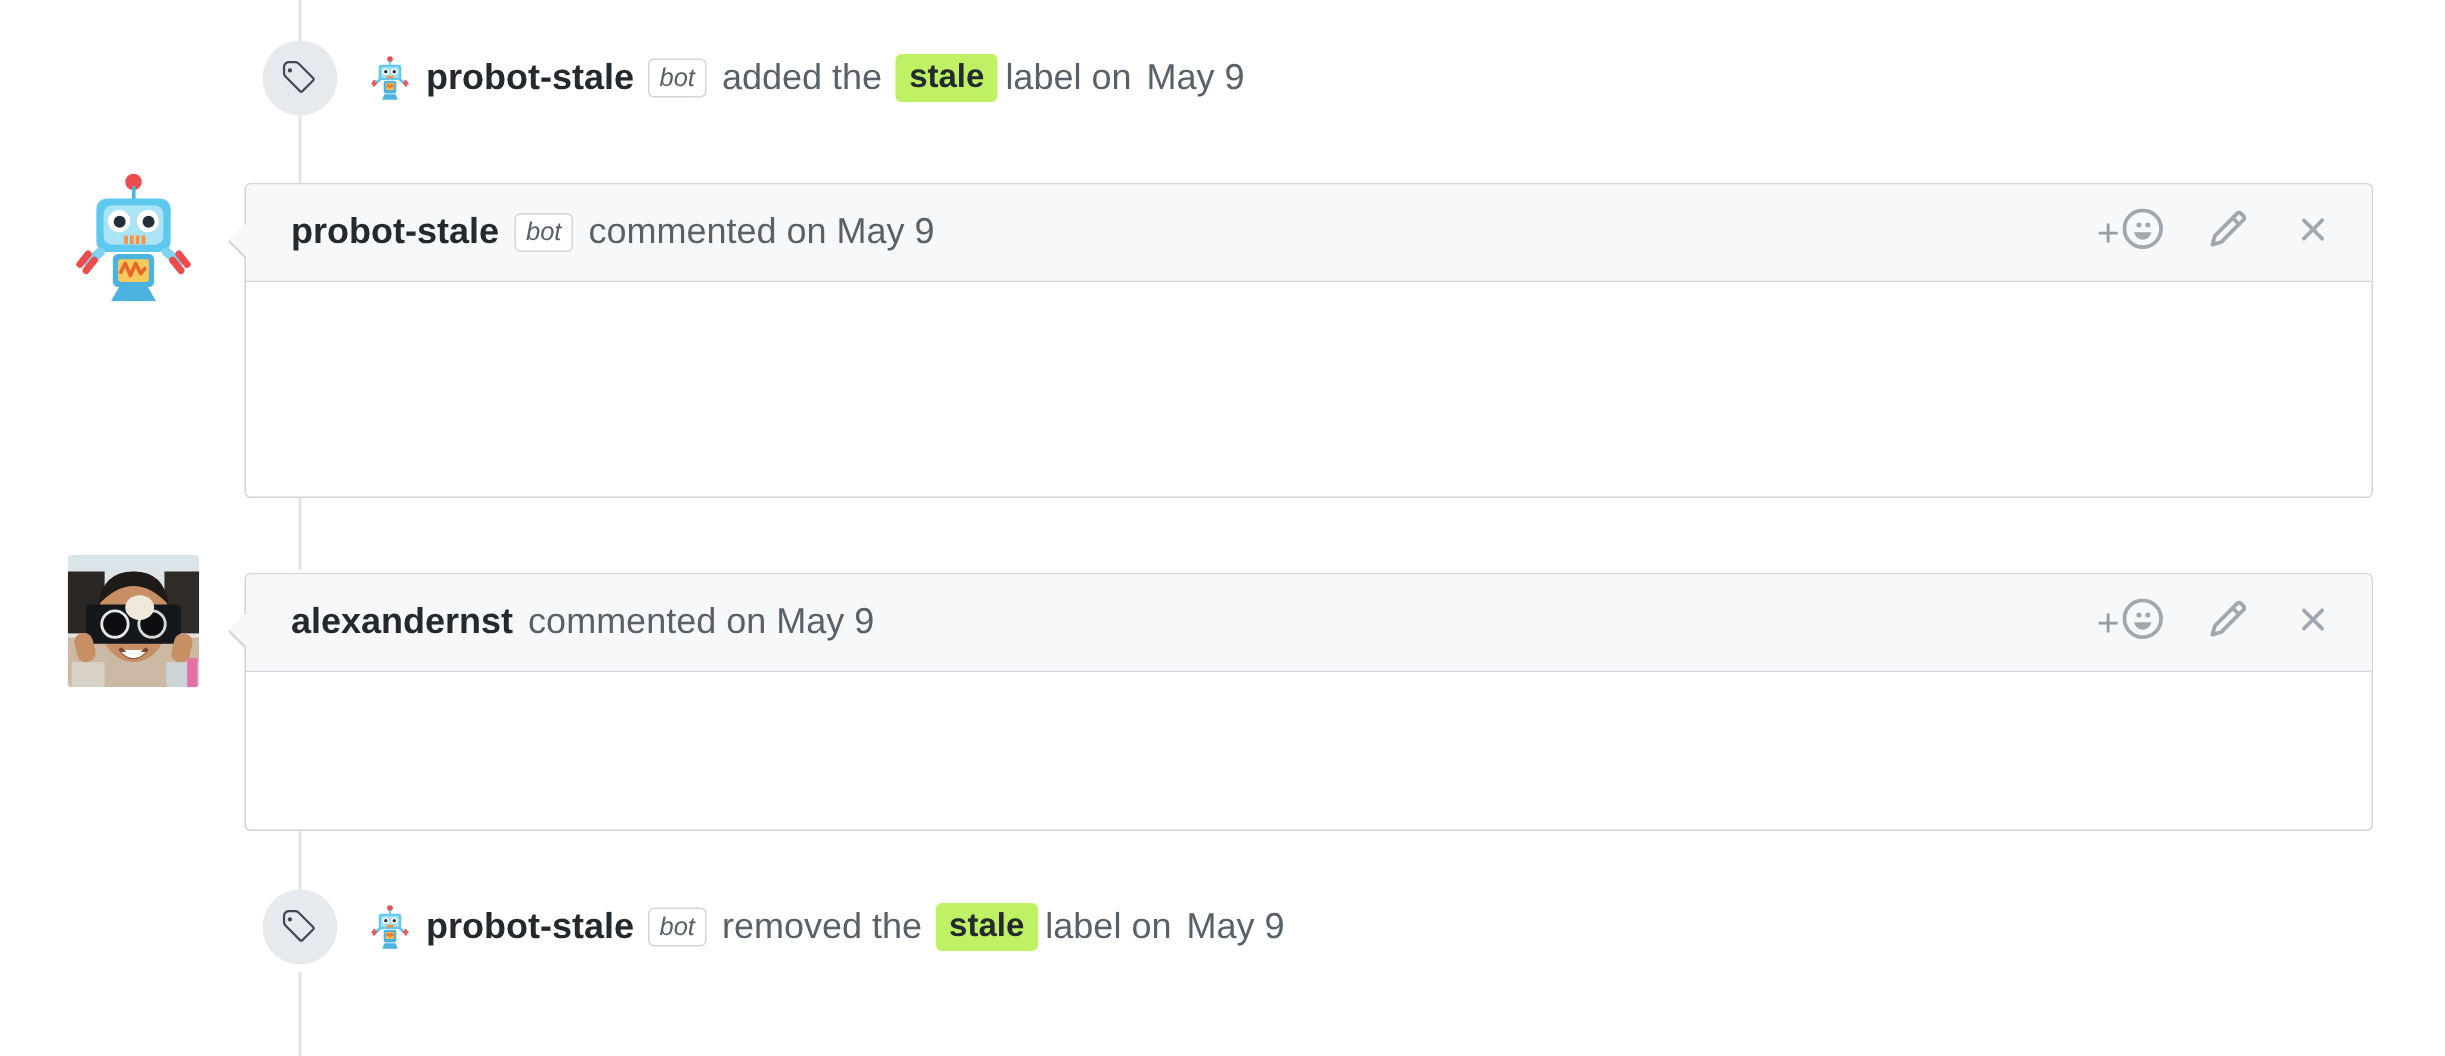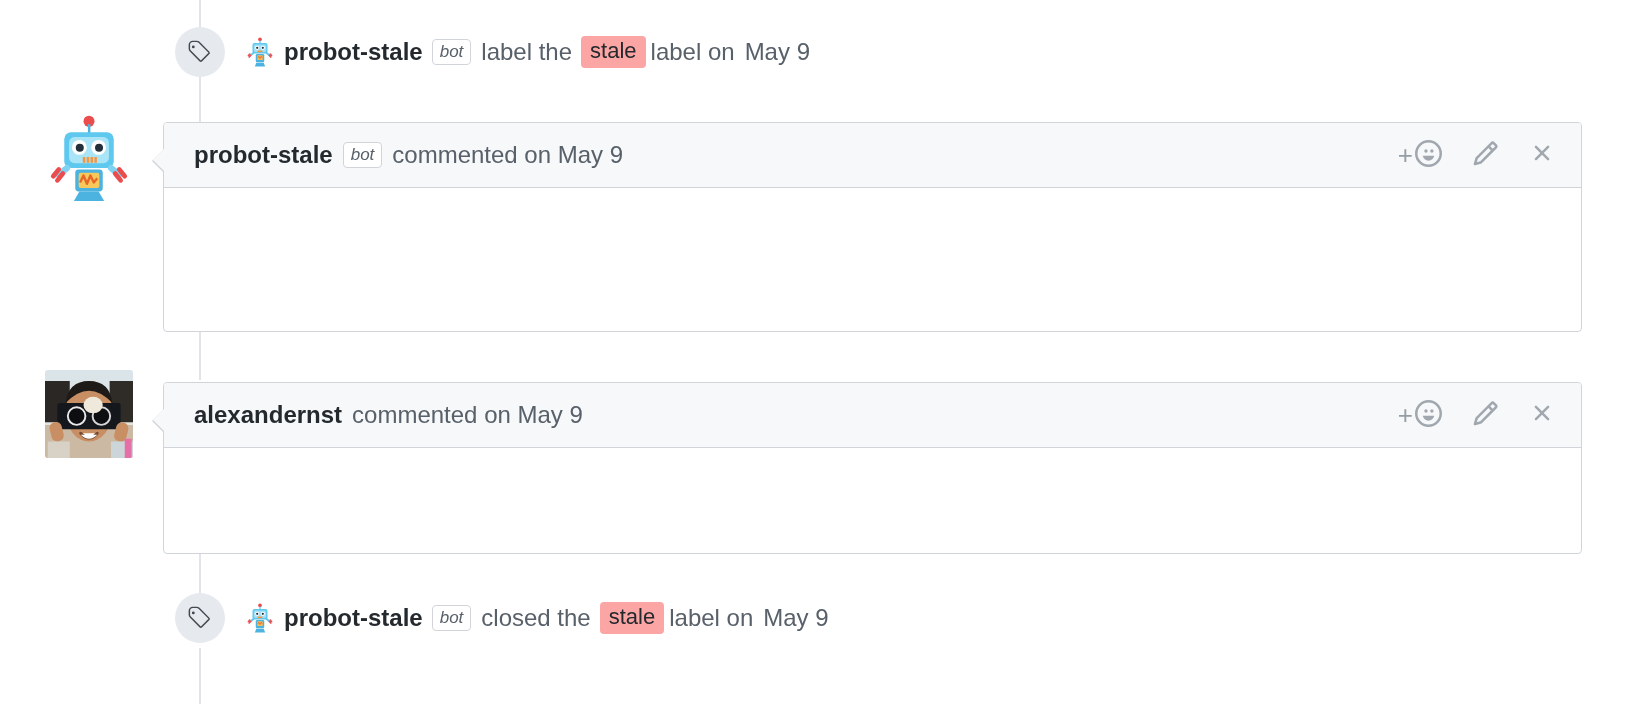--- a/index.html
+++ b/index.html
@@ -74,24 +74,24 @@
     border: 1px solid #d1d5da;
     border-radius: 4px;
     padding: 3px 7px 4px;
     line-height: 1;
     margin-right: 10px;
     background: #fff;
     font-weight: normal;
     font-style: italic;
   }
   .label-chip {
-    background: #fca5a5;
+    background: #bef264;
     border-radius: 4px;
     padding: 4px 9px 6px;
-    font-weight: normal;
+    font-weight: bold;
     color: #24292e;
     font-size: 22px;
     line-height: 1;
     margin: 0 5px;
   }
   .tl-text .plain { margin-right: 4px; }
   .sp { width: 6px; display:inline-block; }
 
   
   .comment {
@@ -201,21 +201,21 @@
         <rect x="23" y="36" width="18" height="18" rx="3" fill="#4cb3e0"></rect>
         <rect x="26" y="39" width="12" height="10" rx="1.5" fill="#f7b955"></rect>
         <path d="M27 45 l2.5-4 2.5 5 2.5-5 2.5 4" stroke="#e8662a" stroke-width="1.6" fill="none"></path>
         <path d="M18 34 l-7 6 M46 34 l7 6" stroke="#5ec8ef" stroke-width="4" stroke-linecap="round"></path>
         <path d="M10 36 l-3 4 M12 39 l-3 4 M54 36 l3 4 M52 39 l3 4" stroke="#ed4c4c" stroke-width="3" stroke-linecap="round"></path>
         <path d="M24 55 h16 l3 8 H21 z" fill="#4cb3e0"></path>
       </svg>
     </span>
     <span class="who">probot-stale</span>
     <span class="bot-tag">bot</span>
-    <span class="plain">label the</span>
+    <span class="plain">added the</span>
     <span class="label-chip">stale</span>
     <span class="plain">label on</span>
     <span class="sp"></span>
     <span>May 9</span>
   </div>
 </div>
 
 <div class="avatar" style="top:113px;">
   <svg width="88" height="88" viewBox="0 0 64 64" aria-hidden="true">
     <rect width="64" height="64" fill="#ffffff"></rect>
@@ -363,19 +363,19 @@
         <rect x="23" y="36" width="18" height="18" rx="3" fill="#4cb3e0"></rect>
         <rect x="26" y="39" width="12" height="10" rx="1.5" fill="#f7b955"></rect>
         <path d="M27 45 l2.5-4 2.5 5 2.5-5 2.5 4" stroke="#e8662a" stroke-width="1.6" fill="none"></path>
         <path d="M18 34 l-7 6 M46 34 l7 6" stroke="#5ec8ef" stroke-width="4" stroke-linecap="round"></path>
         <path d="M10 36 l-3 4 M12 39 l-3 4 M54 36 l3 4 M52 39 l3 4" stroke="#ed4c4c" stroke-width="3" stroke-linecap="round"></path>
         <path d="M24 55 h16 l3 8 H21 z" fill="#4cb3e0"></path>
       </svg>
     </span>
     <span class="who">probot-stale</span>
     <span class="bot-tag">bot</span>
-    <span class="plain">closed the</span>
+    <span class="plain">removed the</span>
     <span class="label-chip">stale</span>
     <span class="plain">label on</span>
     <span class="sp"></span>
     <span>May 9</span>
   </div>
 </div>
 
 </body></html>

